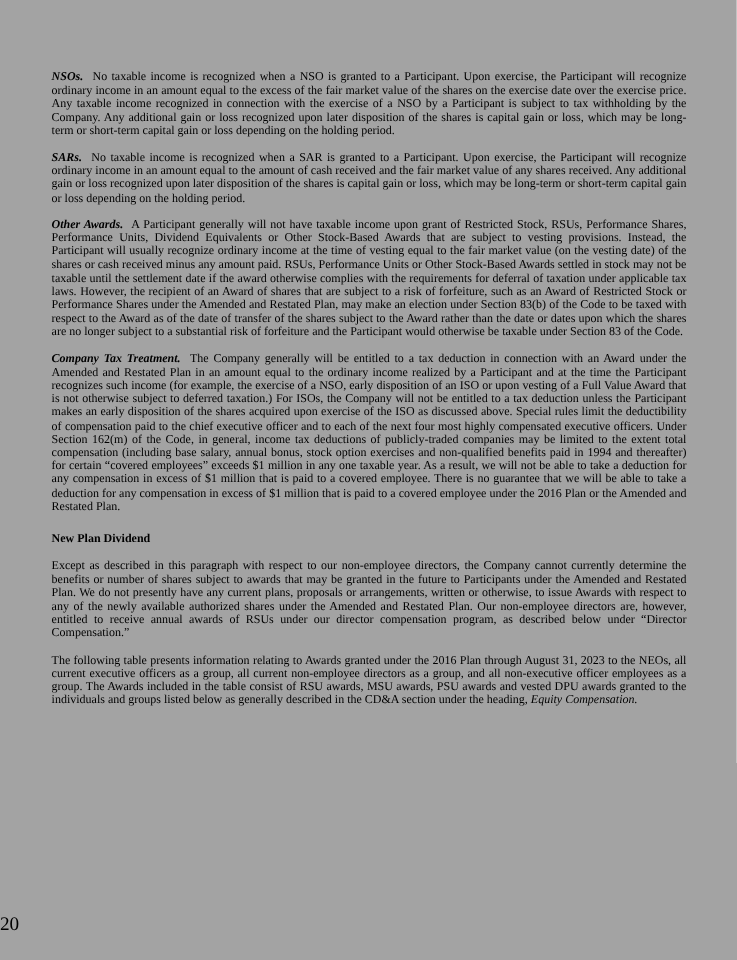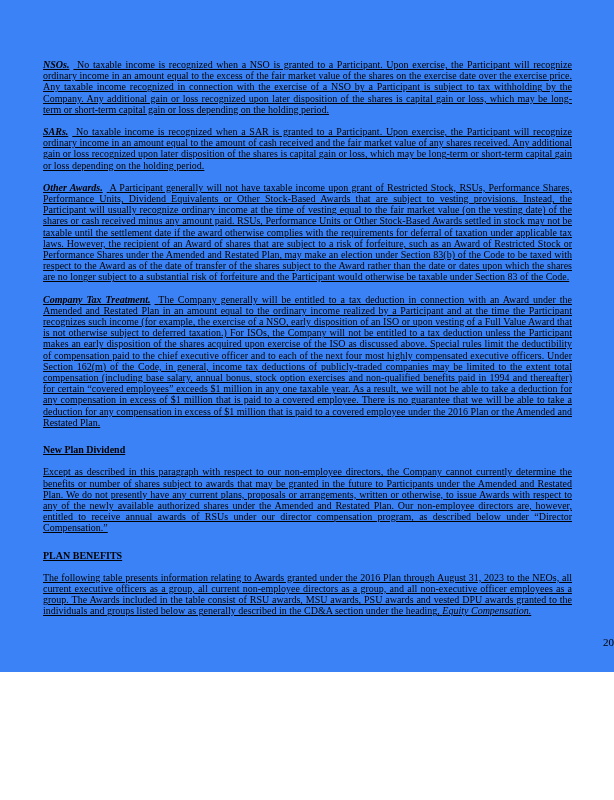--- a/index.html
+++ b/index.html
@@ -3,30 +3,29 @@
 <meta charset="utf-8">
 <style>
   html, body {
     margin: 0;
     padding: 0;
     background: #ffffff;
   }
   .page {
     position: relative;
     width: 614px;
-    height: 672px;
-    background: #3b82f6;
+    height: 800px;
+    background: #a3a3a3;
     color: #000000;
     font-family: "Liberation Serif", "DejaVu Serif", serif;
     font-size: 10px;
     line-height: 11.2px;
     box-sizing: border-box;
     padding: 59px 42px 0 43px;
     overflow: hidden;
-    text-decoration: underline;
   }
   .body-para {
     margin: 0 0 11px 0;
     text-align: justify;
   }
   .lead {
     font-weight: bold;
     font-style: italic;
     margin-right: 4px;
   }
@@ -38,41 +37,40 @@
     text-align: left;
   }
   .italic-ref {
     font-style: italic;
   }
   .page-number {
     position: absolute;
     left: 0;
     bottom: 24px;
     width: 100%;
-    text-align: right;
-    font-size: 11px;
+    text-align: left;
+    font-size: 16px;
     color: #000000;
   }
 </style>
 </head>
 <body>
 
 <div class="page">
 
   <p class="body-para"><span class="lead">NSOs.</span> <span>No taxable income is recognized when a NSO is granted to a Participant. Upon exercise, the Participant will recognize ordinary income in an amount equal to the excess of the fair market value of the shares on the exercise date over the exercise price. Any taxable income recognized in connection with the exercise of a NSO by a Participant is subject to tax withholding by the Company. Any additional gain or loss recognized upon later disposition of the shares is capital gain or loss, which may be long-term or short-term capital gain or loss depending on the holding period.</span></p>
 
   <p class="body-para"><span class="lead">SARs.</span> <span>No taxable income is recognized when a SAR is granted to a Participant. Upon exercise, the Participant will recognize ordinary income in an amount equal to the amount of cash received and the fair market value of any shares received. Any additional gain or loss recognized upon later disposition of the shares is capital gain or loss, which may be long-term or short-term capital gain or loss depending on the holding period.</span></p>
 
   <p class="body-para"><span class="lead">Other Awards.</span> <span>A Participant generally will not have taxable income upon grant of Restricted Stock, RSUs, Performance Shares, Performance Units, Dividend Equivalents or Other Stock-Based Awards that are subject to vesting provisions. Instead, the Participant will usually recognize ordinary income at the time of vesting equal to the fair market value (on the vesting date) of the shares or cash received minus any amount paid. RSUs, Performance Units or Other Stock-Based Awards settled in stock may not be taxable until the settlement date if the award otherwise complies with the requirements for deferral of taxation under applicable tax laws. However, the recipient of an Award of shares that are subject to a risk of forfeiture, such as an Award of Restricted Stock or Performance Shares under the Amended and Restated Plan, may make an election under Section 83(b) of the Code to be taxed with respect to the Award as of the date of transfer of the shares subject to the Award rather than the date or dates upon which the shares are no longer subject to a substantial risk of forfeiture and the Participant would otherwise be taxable under Section 83 of the Code.</span></p>
 
   <p class="body-para"><span class="lead">Company Tax Treatment.</span> <span>The Company generally will be entitled to a tax deduction in connection with an Award under the Amended and Restated Plan in an amount equal to the ordinary income realized by a Participant and at the time the Participant recognizes such income (for example, the exercise of a NSO, early disposition of an ISO or upon vesting of a Full Value Award that is not otherwise subject to deferred taxation.) For ISOs, the Company will not be entitled to a tax deduction unless the Participant makes an early disposition of the shares acquired upon exercise of the ISO as discussed above. Special rules limit the deductibility of compensation paid to the chief executive officer and to each of the next four most highly compensated executive officers. Under Section 162(m) of the Code, in general, income tax deductions of publicly-traded companies may be limited to the extent total compensation (including base salary, annual bonus, stock option exercises and non-qualified benefits paid in 1994 and thereafter) for certain “covered employees” exceeds $1 million in any one taxable year. As a result, we will not be able to take a deduction for any compensation in excess of $1 million that is paid to a covered employee. There is no guarantee that we will be able to take a deduction for any compensation in excess of $1 million that is paid to a covered employee under the 2016 Plan or the Amended and Restated Plan.</span></p>
 
   <h2 class="section-heading">New Plan Dividend</h2>
 
   <p class="body-para"><span>Except as described in this paragraph with respect to our non-employee directors, the Company cannot currently determine the benefits or number of shares subject to awards that may be granted in the future to Participants under the Amended and Restated Plan. We do not presently have any current plans, proposals or arrangements, written or otherwise, to issue Awards with respect to any of the newly available authorized shares under the Amended and Restated Plan. Our non-employee directors are, however, entitled to receive annual awards of RSUs under our director compensation program, as described below under “Director Compensation.”</span></p>
 
-  <h2 class="section-heading">PLAN BENEFITS</h2>
 
   <p class="body-para"><span>The following table presents information relating to Awards granted under the 2016 Plan through August 31, 2023 to the NEOs, all current executive officers as a group, all current non-employee directors as a group, and all non-executive officer employees as a group. The Awards included in the table consist of RSU awards, MSU awards, PSU awards and vested DPU awards granted to the individuals and groups listed below as generally described in the CD&amp;A section under the heading,</span> <span class="italic-ref">Equity Compensation.</span></p>
 
   <div class="page-number">20</div>
 
 </div>
 
 </body></html>

